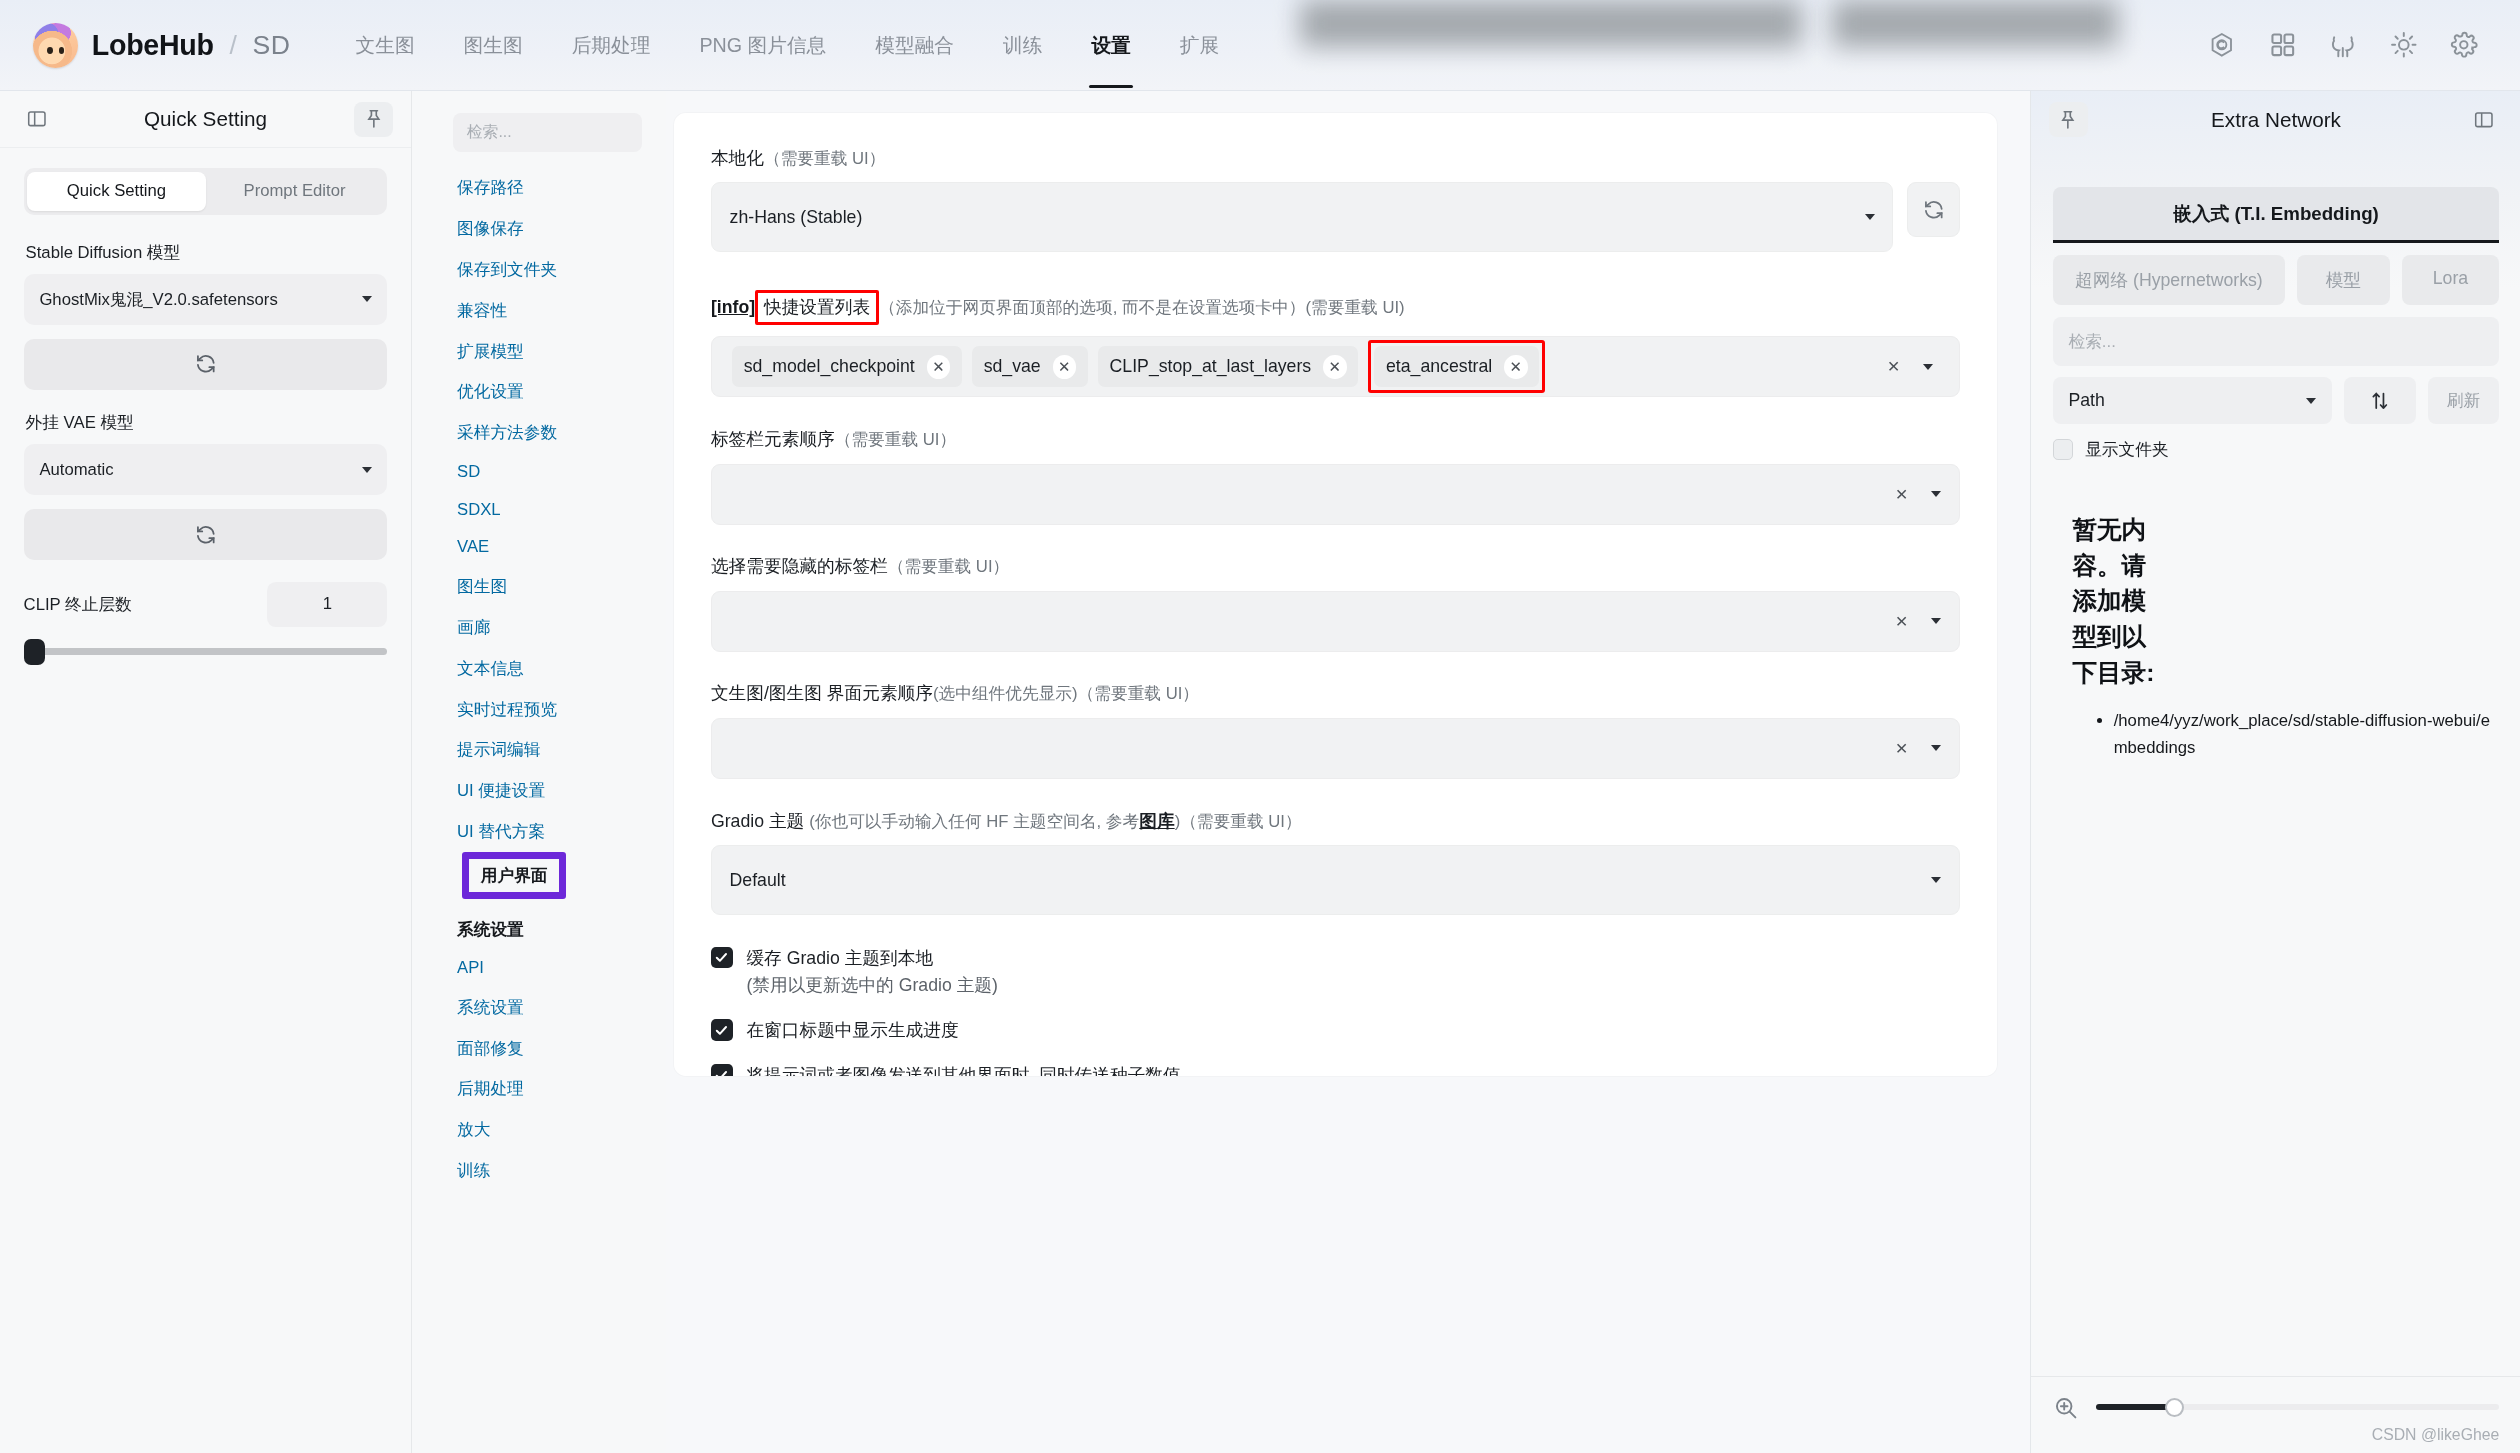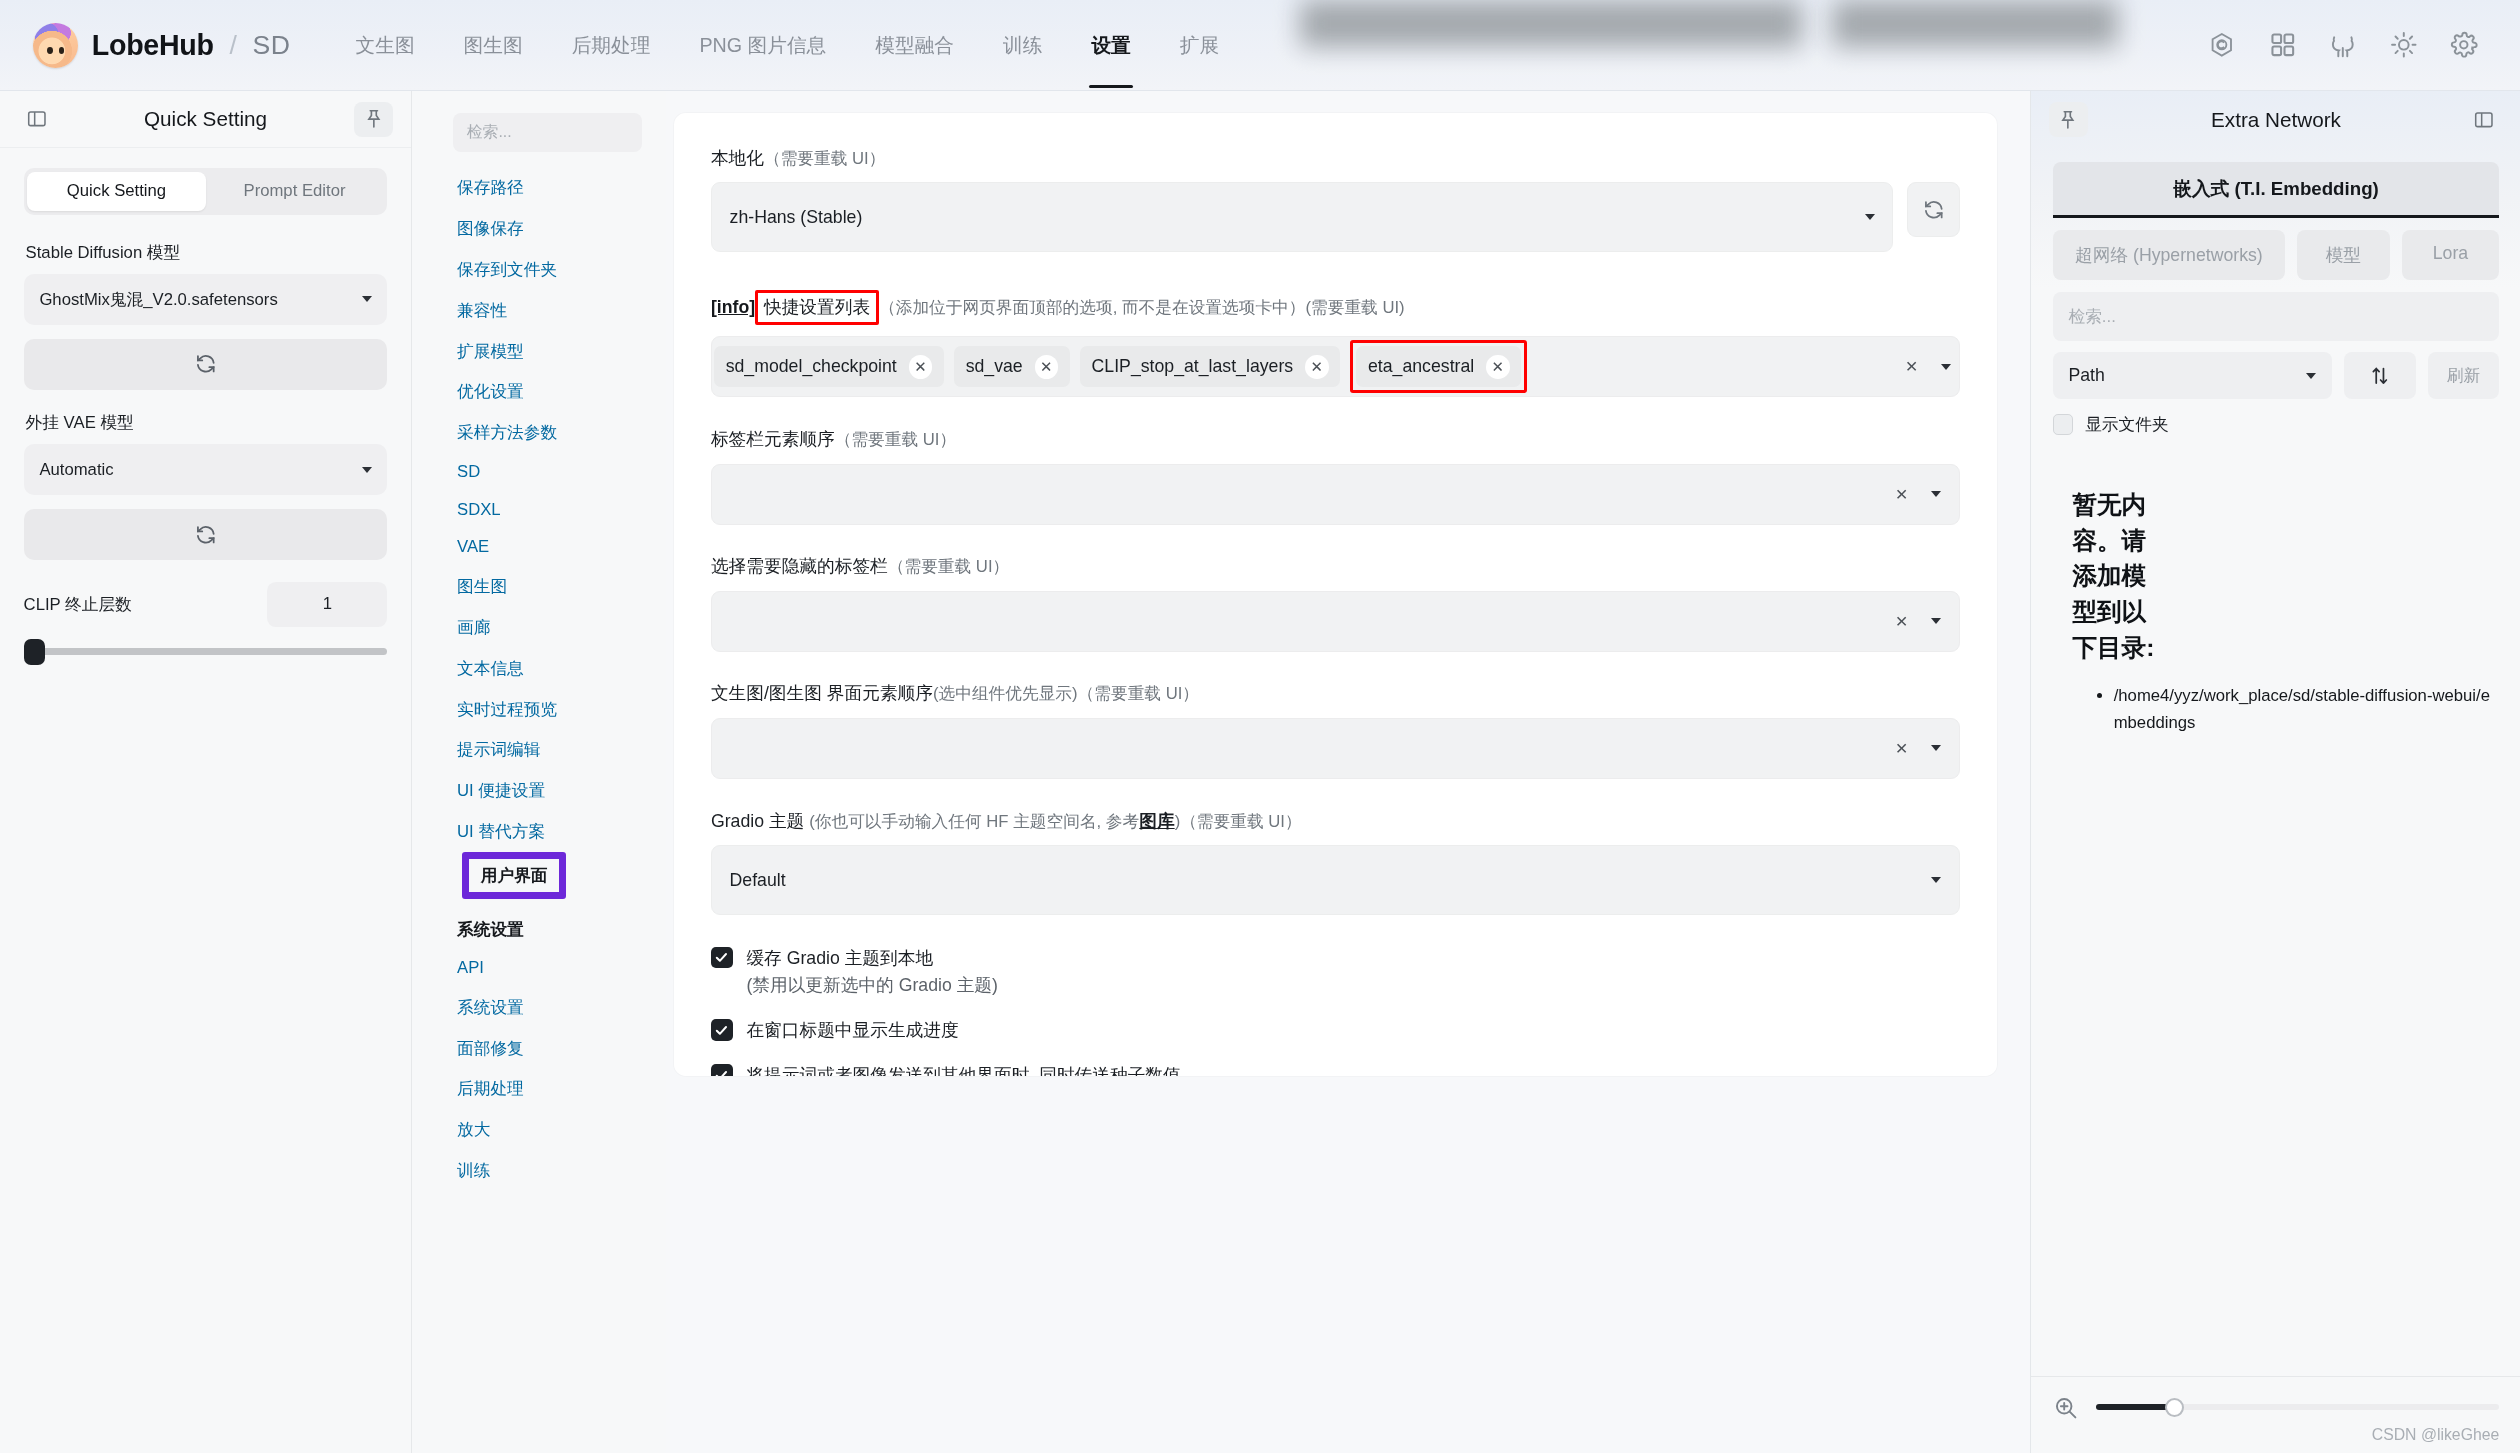--- a/index.html
+++ b/index.html
@@ -165,21 +165,21 @@
   .m-refresh svg { width: 23.6px; height: 23.6px; }
 
   .m-block { margin-bottom: 29.6px; }
 
   .info-tag { font-size:17.7px; color:#15181c; font-weight:700; text-decoration:underline; }
   .hl-box { border: 3px solid #ff0000; padding: 2px 5.9px; border-radius: 2px; margin-top: 8px; }
   .hl-inline { display: inline-block; }
 
   .tagfield {
     min-height: 61px; background:#f1f2f3; border:1px solid #ececed; border-radius: 8.9px;
-    display: flex; align-items: center; padding: 0 2px; gap: 9.9px;
+    display: flex; align-items: center; padding: 0 20px; gap: 9.9px;
   }
   .tag {
     background:#e9eaeb; border-radius: 6.9px; height: 41px; display:flex; align-items:center;
     gap: 11.8px; padding: 0 11.8px; font-size: 17.7px; color:#1b1f24;
   }
   .tag .x {
     width: 23.6px; height: 23.6px; border-radius: 50%; background:#fff; color:#4c5157;
     display:flex;align-items:center;justify-content:center;font-size:14.8px;cursor:pointer;
   }
   .tag-wrap.hl { border:3px solid #ff0000; border-radius:3px; padding:3px; }
@@ -198,21 +198,21 @@
   }
   .cbox svg { width: 14.8px; height: 14.8px; color:#fff;}
   .cb-text { font-size: 17.7px; color:#1b1f24; line-height:1.55;}
   .cb-sub { font-size: 17.7px; color:#5c6269; }
 
   
   .right-panel {
     width: 491px; flex: 0 0 491px;
     background: linear-gradient(180deg,#e9eef6 0%, #f1f3f6 108px, #f7f8f9 197px);
     border-left: 1px solid #e4e7ea;
-    display:flex; flex-direction: column;
+    display:flex; flex-direction: column; gap: 25px;
   }
   .rp-head { height: 57px; display:flex; align-items:center; padding: 0 17.7px; }
   .rp-title { flex:1; text-align:center; font-size:20.7px; color:#15181c;}
   .rp-body { flex:1; padding: 13.8px 21.7px 0; overflow: hidden; }
 
   .en-tab-main {
     background:#e3e5e9; border-radius: 7.9px 7.9px 0 0; text-align:center;
     padding: 13.8px 0; font-size: 18.7px; font-weight:700; color:#15181c;
     border-bottom: 3px solid #15181c; cursor: pointer;
   }

